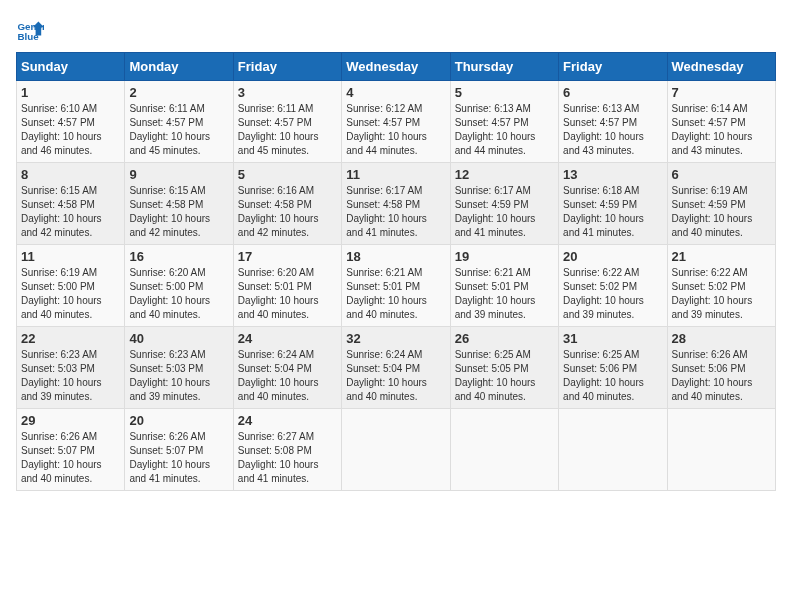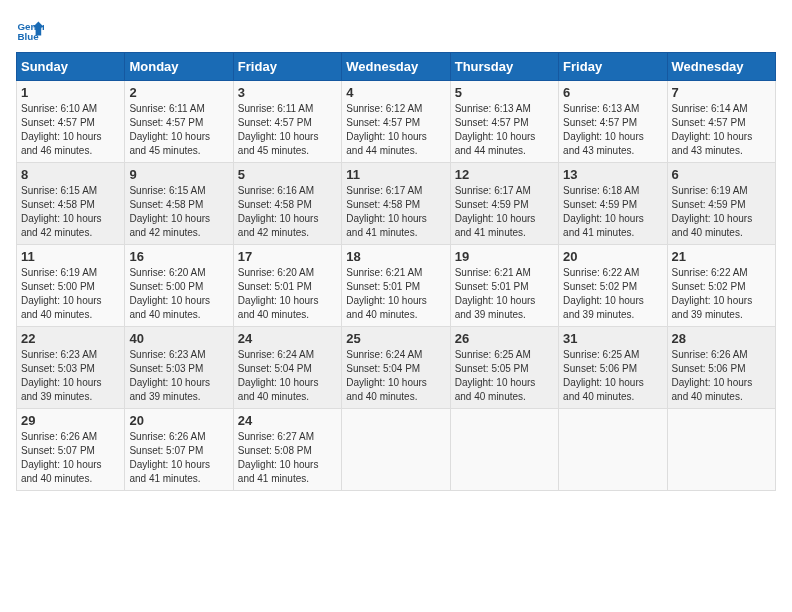--- a/index.html
+++ b/index.html
@@ -317,21 +317,21 @@
       </td>
         <td>
         <div class="day-num">24</div>
         <div class="day-info">
           Sunrise: 6:24 AM<br>
           Sunset: 5:04 PM<br>
           Daylight: 10 hours and 40 minutes.
         </div>
       </td>
         <td>
-        <div class="day-num">25</div>
+        <div class="day-num">32</div>
         <div class="day-info">
           Sunrise: 6:24 AM<br>
           Sunset: 5:04 PM<br>
           Daylight: 10 hours and 40 minutes.
         </div>
       </td>
         <td>
         <div class="day-num">26</div>
         <div class="day-info">
           Sunrise: 6:25 AM<br>

